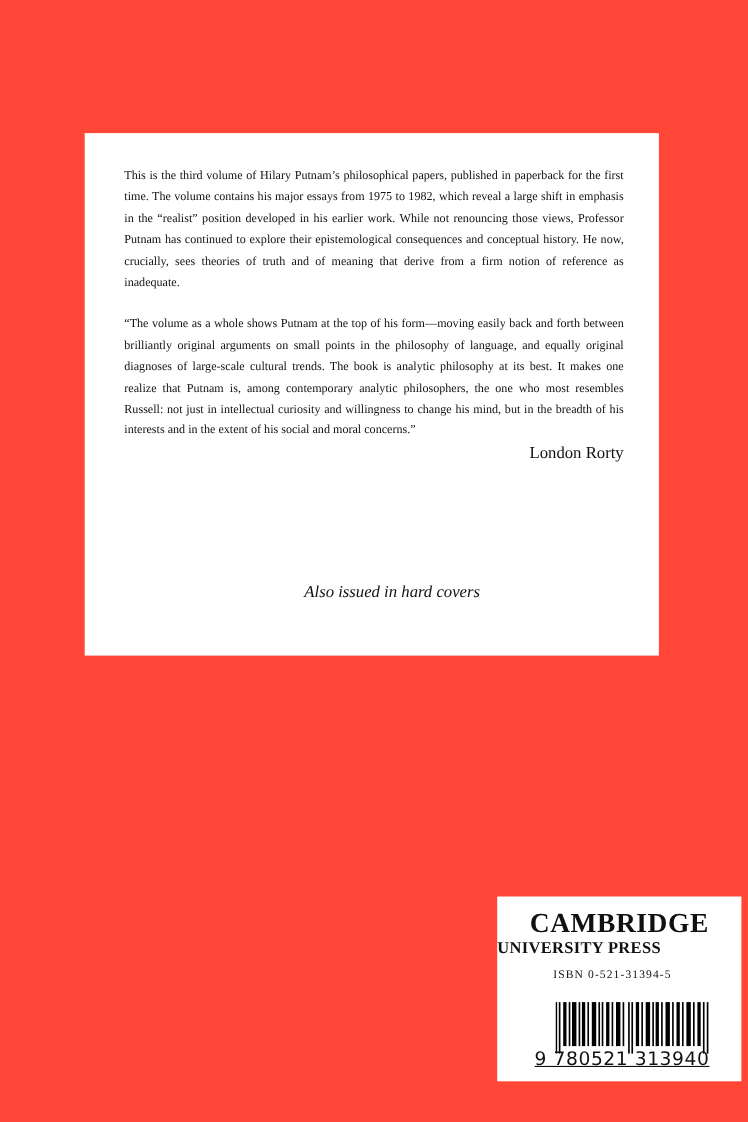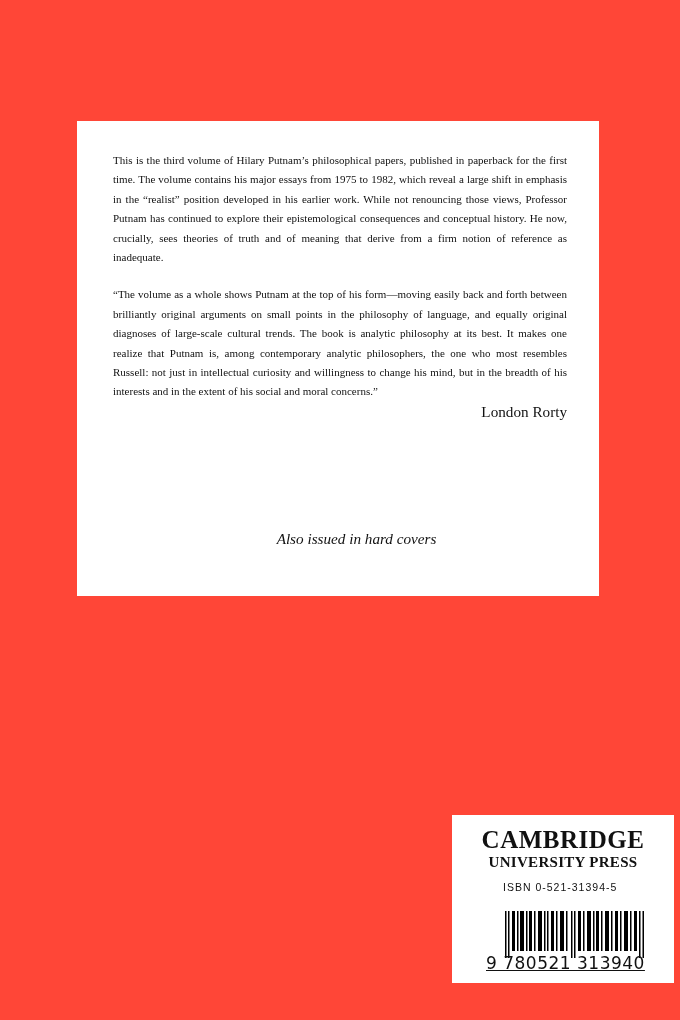--- a/index.html
+++ b/index.html
@@ -52,28 +52,27 @@
     }
     .press-name {
       position: absolute; left: 0; right: 0; top: 12px;
       text-align: center;
       font-size: 25px; font-weight: bold;
       letter-spacing: 0.5px;
       line-height: 26px;
     }
     .press-sub {
       position: absolute; left: 0; right: 0; top: 39px;
-      text-align: center;
       font-size: 15px; font-weight: bold;
       letter-spacing: 0.3px;
       font-family: Liberation Serif, serif;
     }
     .isbn {
       position: absolute; left: 51px; top: 66px;
-      font-family: Liberation Sans, sans-serif;
+      font-family: Liberation Serif, serif;
       font-size: 10.5px;
       letter-spacing: 1px;
       text-align: center;
     }
     .barcode {
       position: absolute; left: 53px; top: 96px;
       width: 140px; height: 47px;
     }
     .ean {
       position: absolute; left: 34px; top: 138px;

